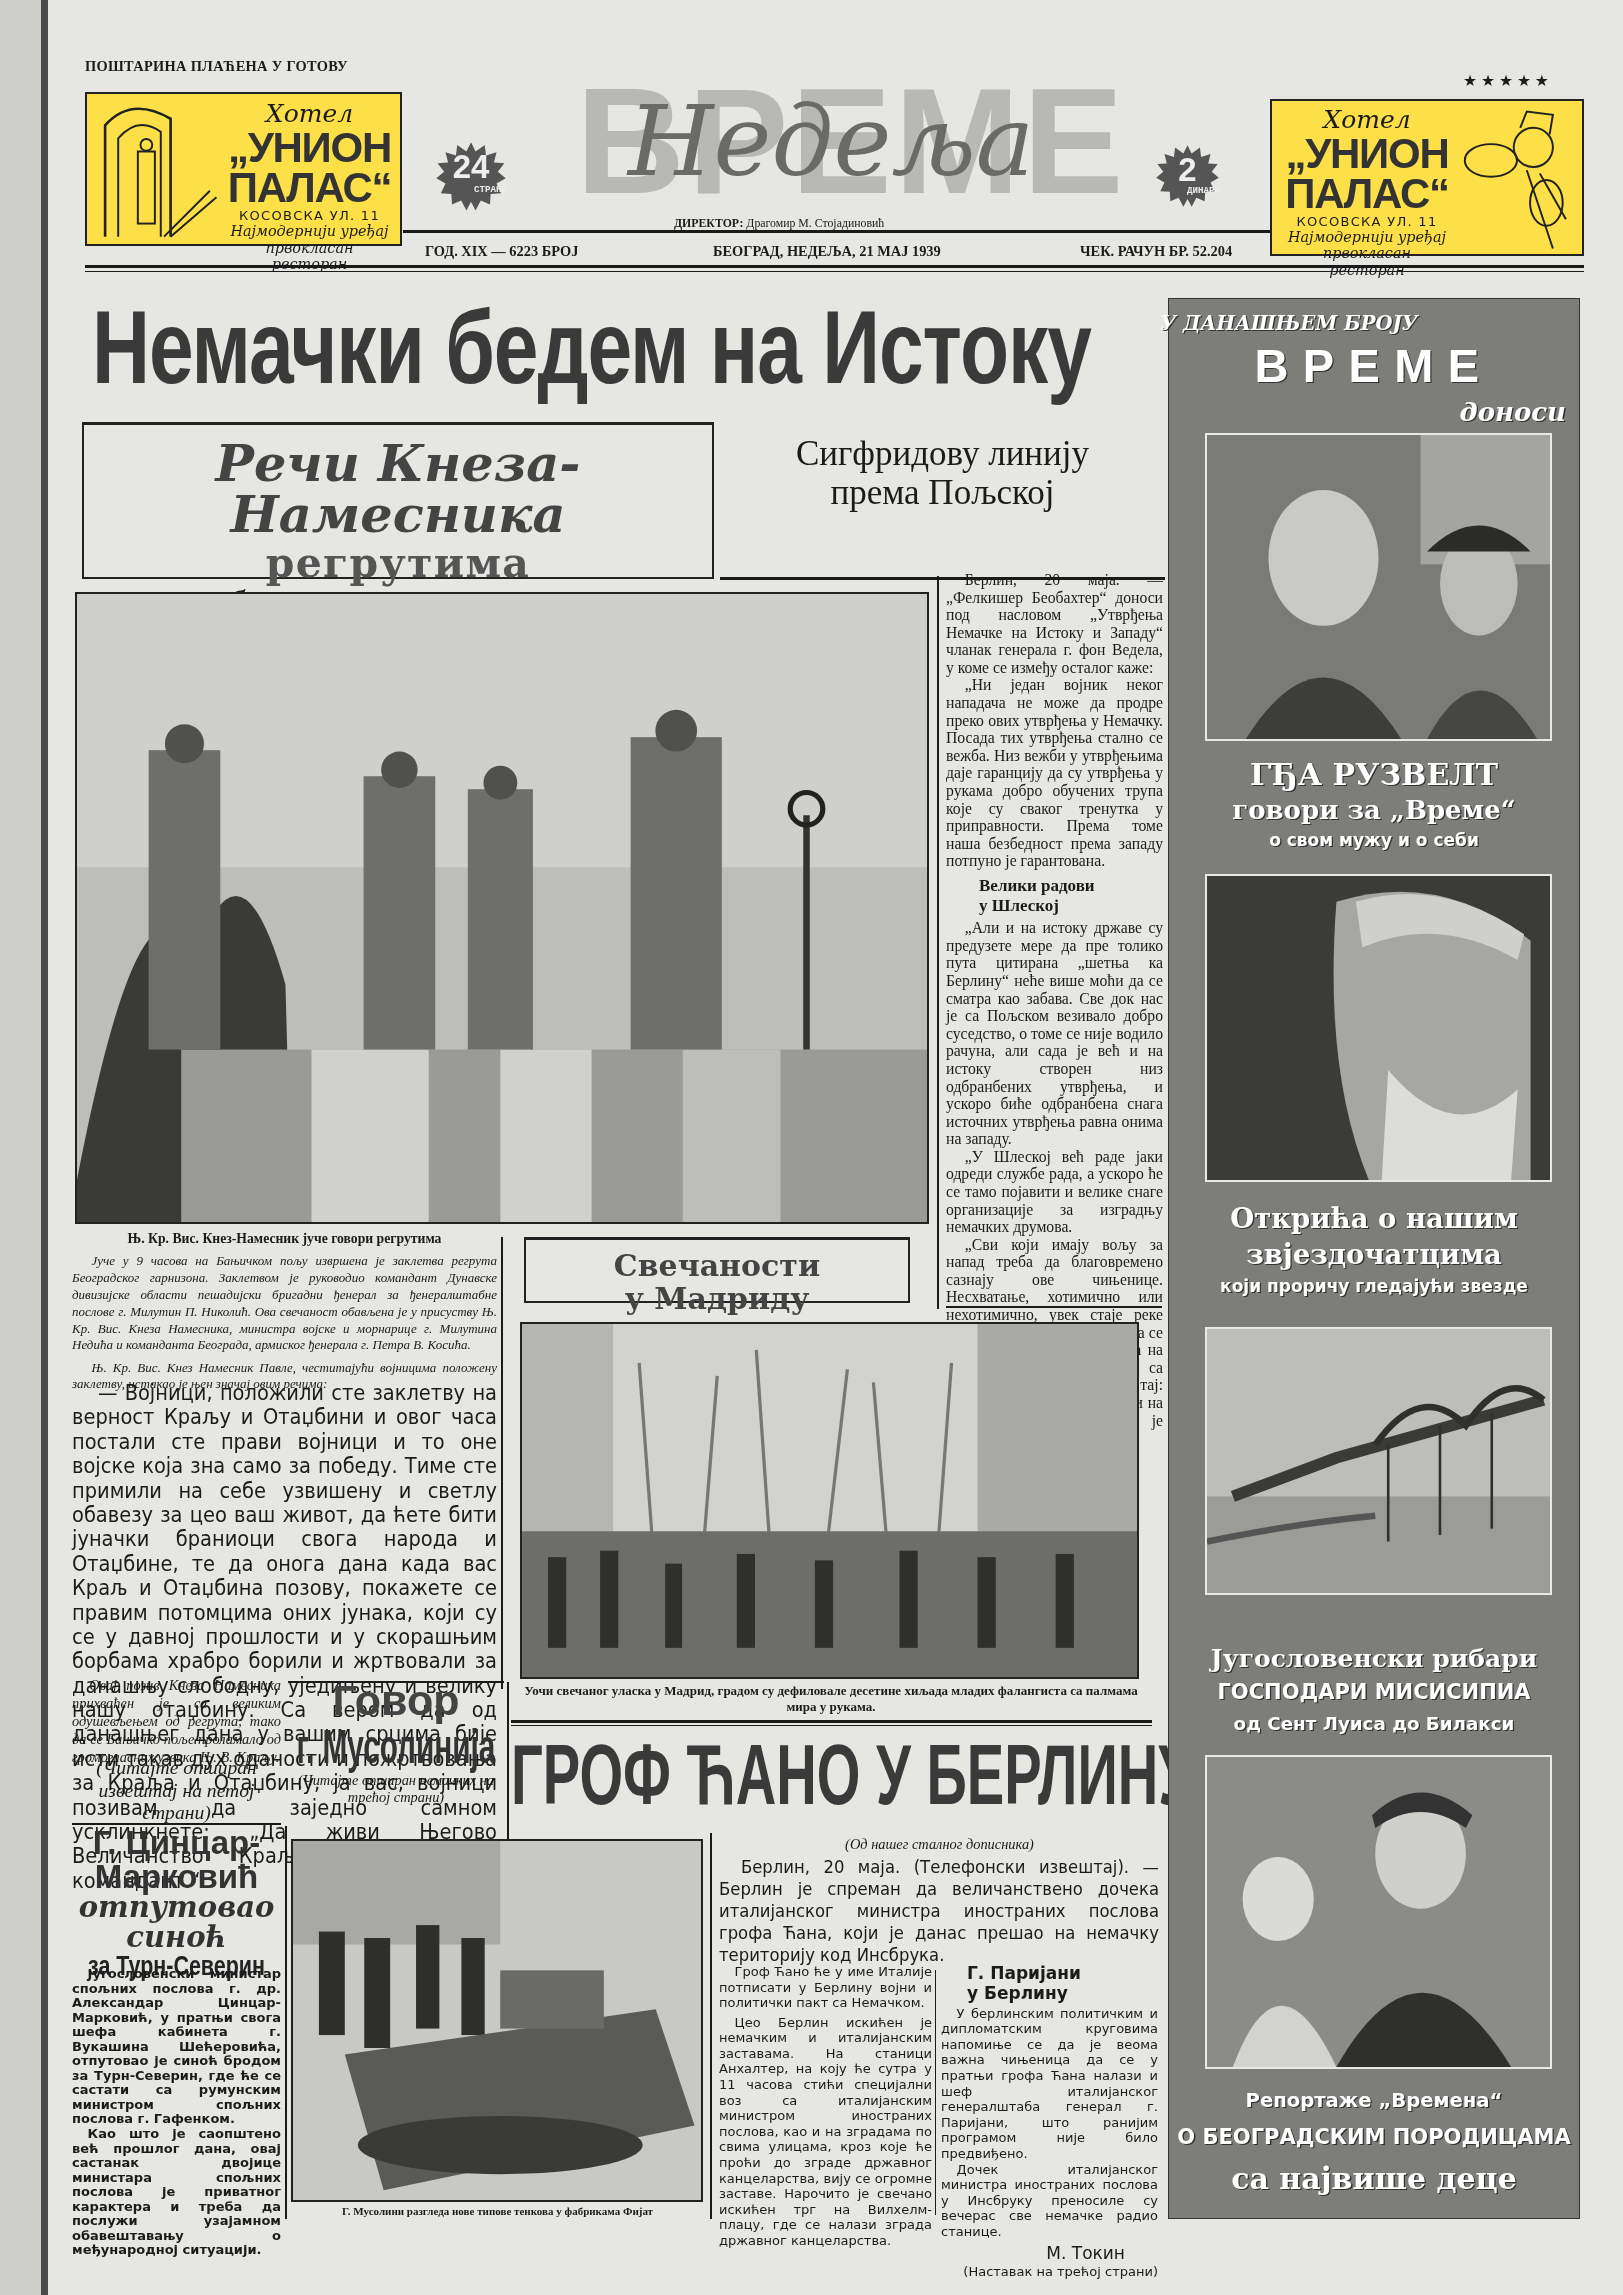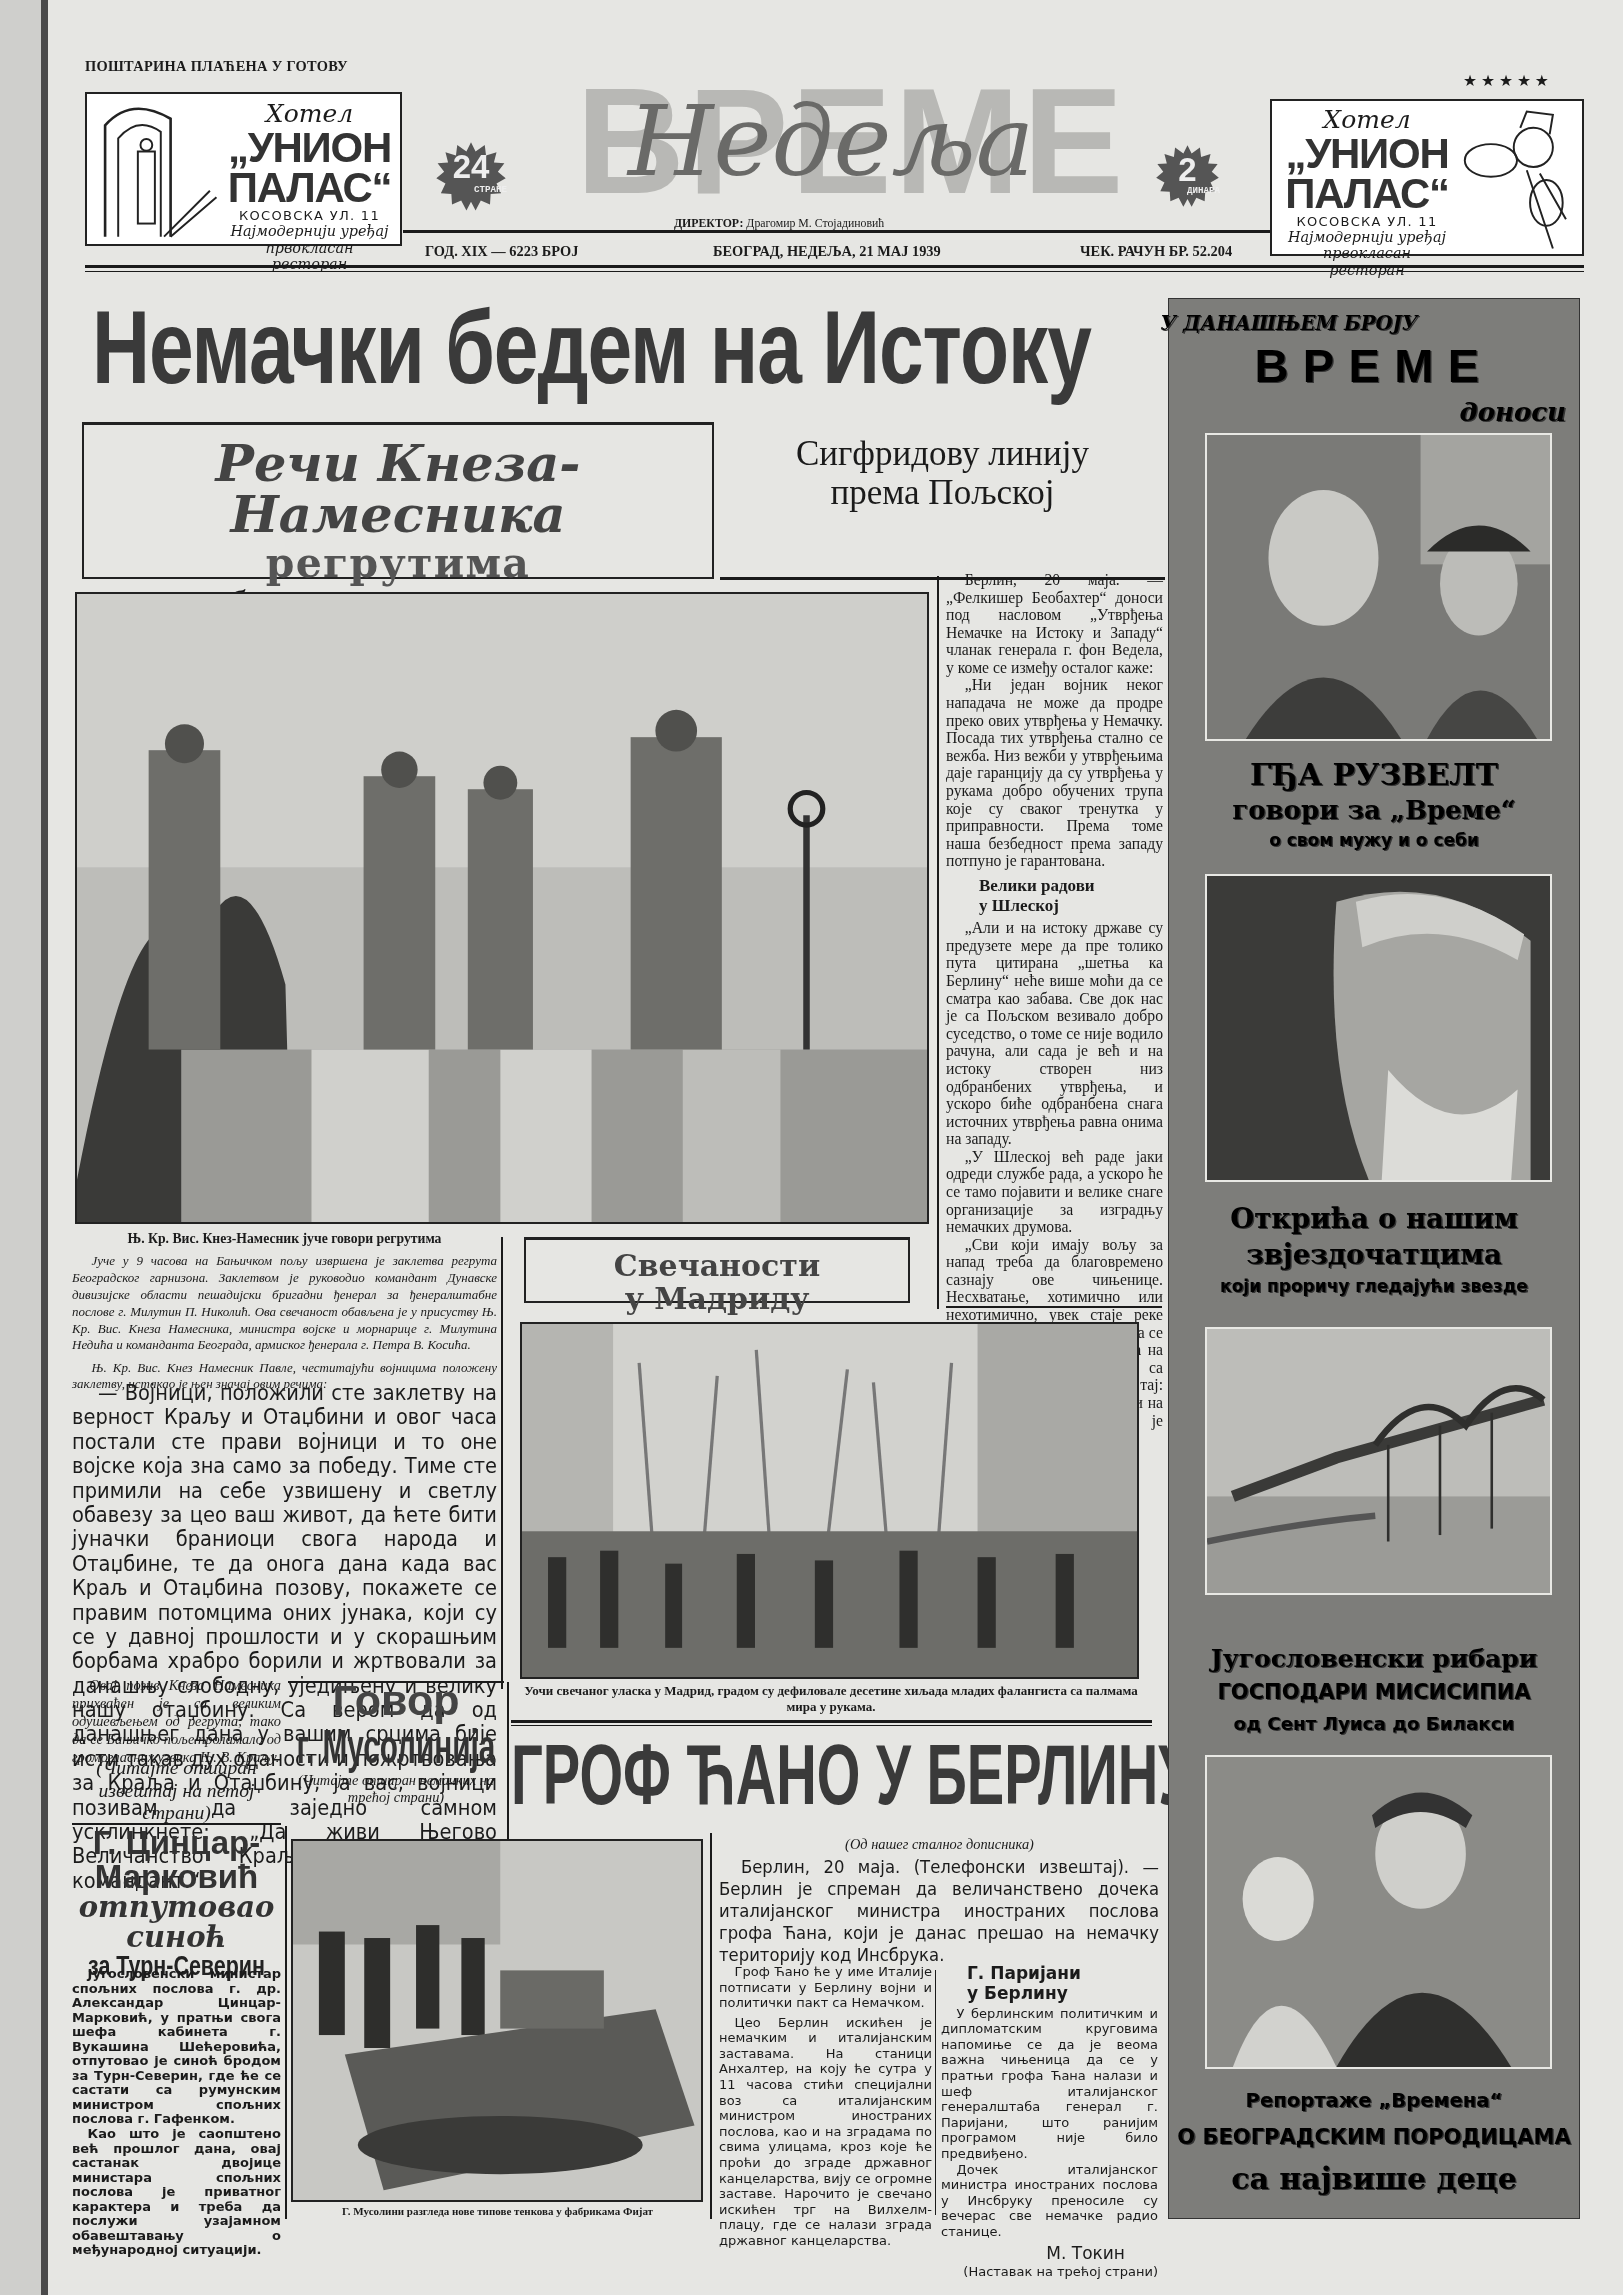--- a/index.html
+++ b/index.html
@@ -10,21 +10,21 @@
   .rule { position: absolute; background: #1a1a1a; }
   .photo { position: absolute; background: #8a8a86; border: 2px solid #222; overflow: hidden; }
   .photo svg { width: 100%; height: 100%; display: block; }
 
   
   .bind-strip { left: 0; top: 0; width: 46px; height: 2295px; background: #cfcfcc; }
   .bind-line { left: 41px; top: 0; width: 6.5px; height: 2295px; background: #4a4a4a; }
 
   
   .postage { left: 85px; top: 58px; font-size: 14.4px; font-weight: bold; letter-spacing: 0.3px; }
-  .ad-box { position: absolute; border: 2.6px solid #222; background: #ffffff; }
+  .ad-box { position: absolute; border: 2.6px solid #222; background: #fde047; }
   .ad-hotel { font-family: "DejaVu Serif", serif; font-style: italic; font-size: 25px; text-align: center; }
   .ad-name { font-family: "Liberation Sans", sans-serif; font-weight: bold; font-size: 42px; line-height: 0.95; text-align: center; color: #333; letter-spacing: -1.3px; }
   .ad-addr { font-family: "DejaVu Sans", sans-serif; font-size: 13px; text-align: center; letter-spacing: 1.3px; }
   .ad-slogan { font-family: "DejaVu Serif", serif; font-style: italic; font-size: 14.4px; text-align: center; line-height: 1.15; }
   .starburst { position: absolute; width: 72px; height: 72px; }
   .starburst .num { position: absolute; left: 0; top: 6.5px; width: 100%; text-align: center; color: #eee; font-family: "Liberation Sans", sans-serif; font-weight: bold; font-size: 33px; }
   .starburst .unit { position: absolute; left: 0; top: 43px; width: 100%; text-align: right; color: #eee; font-family: Liberation Mono, monospace; font-weight: bold; font-size: 9.2px; }
   .logo-vreme { left: 576px; top: 65px; font-family: "Liberation Sans", sans-serif; font-weight: bold; font-size: 151px; letter-spacing: 2.6px; color: #b8b8b5; line-height: 1; }
   .logo-nedelja { left: 628px; top: 92px; font-family: "DejaVu Serif", serif; font-style: italic; font-size: 98px; color: #6a6a68; line-height: 1; }
   .director { left: 674px; top: 216px; font-size: 11.8px; }
@@ -58,21 +58,21 @@
 
   .ciano-head { left: 511px; top: 1728px; width: 641px; font-family: "Liberation Sans", sans-serif; font-weight: bold; font-size: 85px; color: #3a3a3a; line-height: 1.1; white-space: nowrap; transform: scaleX(0.66); transform-origin: left top; }
 
   .cincar-head { left: 72px; top: 1826px; width: 209px; text-align: center; line-height: 1.02; }
   .ch-1 { font-family: "Liberation Sans", sans-serif; font-weight: bold; font-size: 33px; color: #333; }
   .ch-2 { font-family: "DejaVu Serif", serif; font-style: italic; font-weight: bold; font-size: 29px; color: #333; }
   .ch-3 { font-family: "Liberation Sans", sans-serif; font-weight: bold; font-size: 27.5px; color: #222; transform: scaleX(0.78); white-space: nowrap; margin: 0 -26px; }
 
   
   .sidebar { left: 1168px; top: 298px; width: 412px; height: 1921px; background: #7d7d7a; border: 1.3px solid #333; }
-  .sb-title { position: absolute; width: 100%; text-align: center; color: #000000; font-weight: bold; text-shadow: 1.3px 1.3px 0 #333; }
+  .sb-title { position: absolute; width: 100%; text-align: center; color: #ffffff; font-weight: bold; text-shadow: 1.3px 1.3px 0 #333; }
   .sb-photo { position: absolute; left: 36px; width: 347px; background: #5d5d5a; border: 2.6px solid #e8e8e4; overflow: hidden; }
   .sb-photo svg { width: 100%; height: 100%; display: block; }
 </style>
 </head>
 <body>
 
 <div class="abs bind-strip"></div>
 <div class="abs bind-line"></div>
 
 <header>

